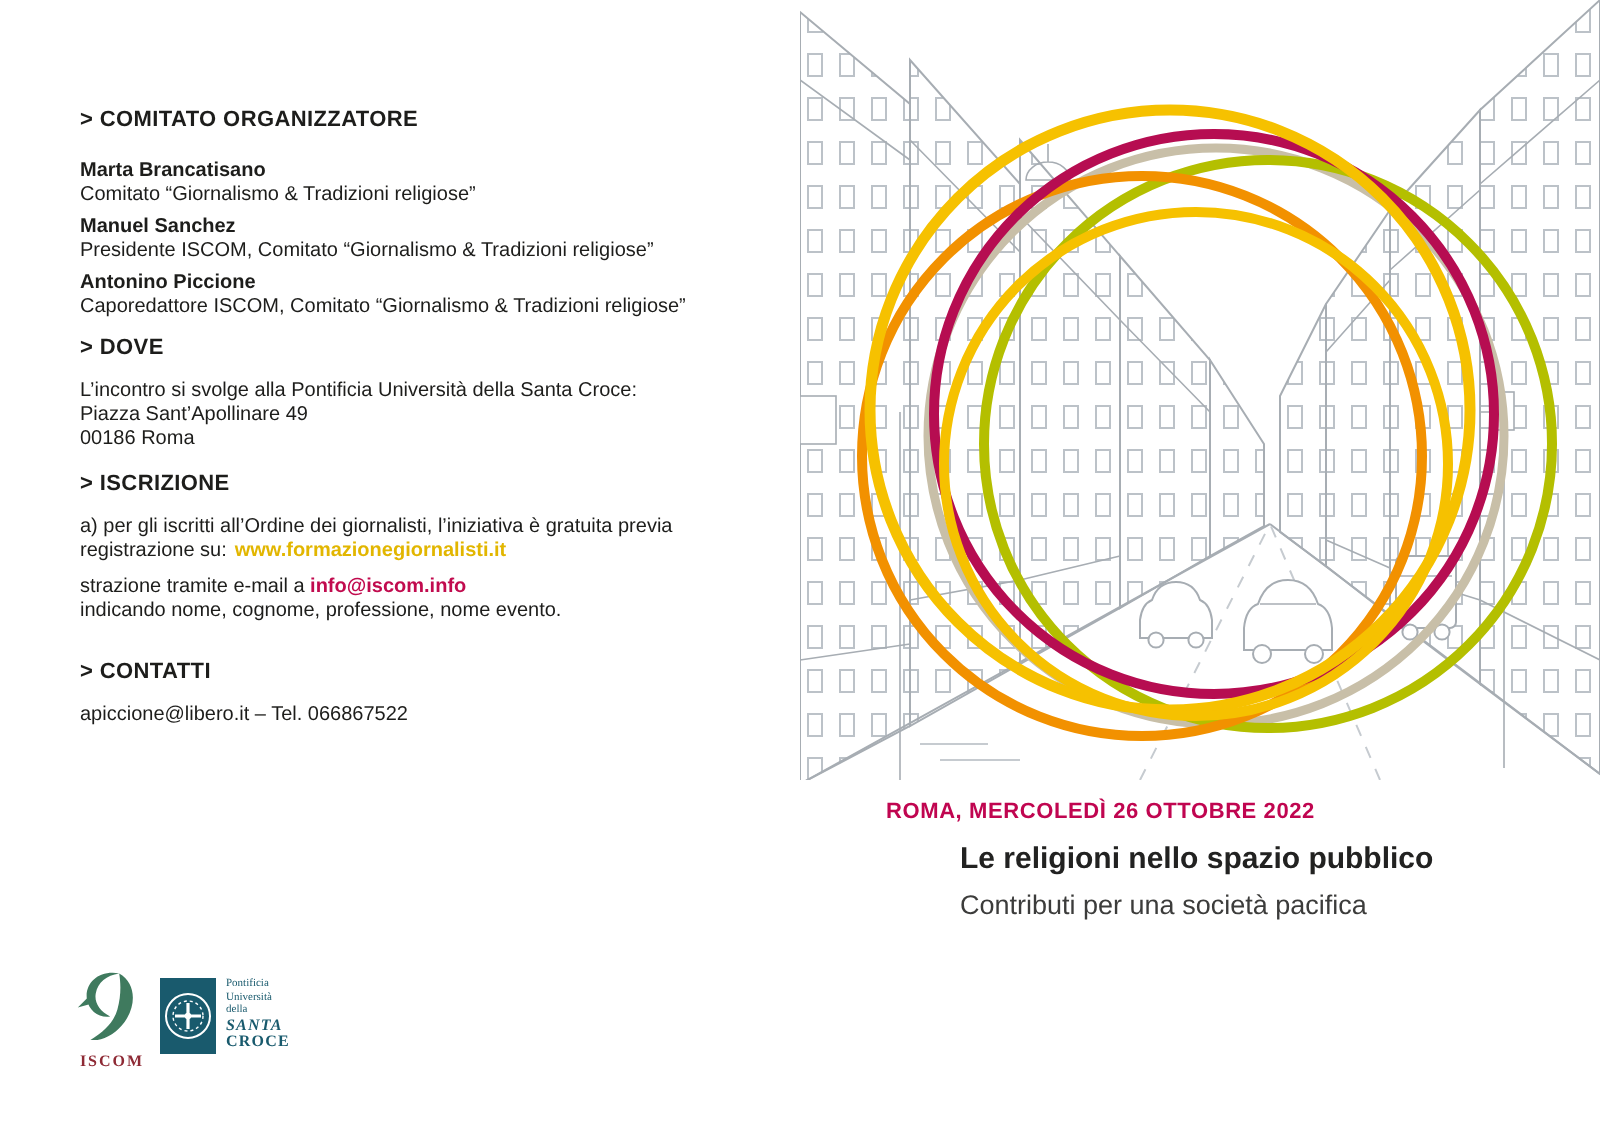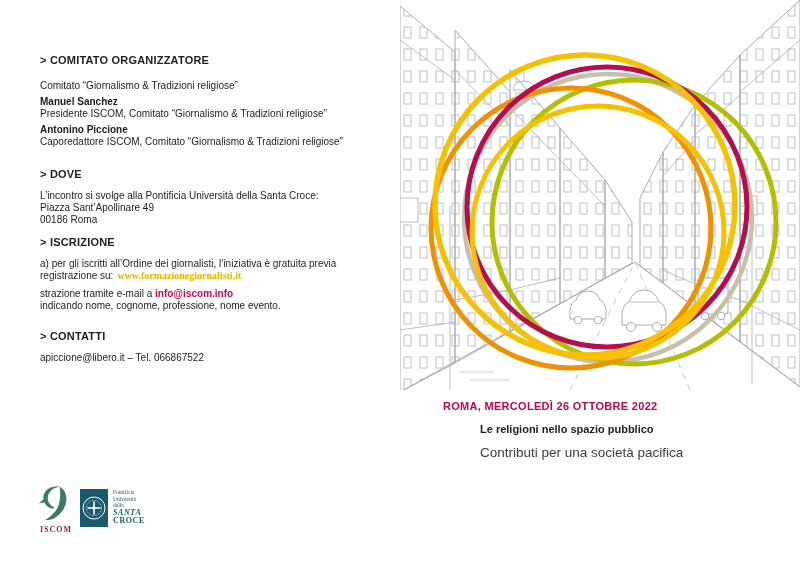--- a/index.html
+++ b/index.html
@@ -19,27 +19,27 @@
   }
   .people{margin-top:13px;}
   .person{margin-bottom:4px;}
   .person .name{font-weight:bold;font-size:10px;line-height:12px;white-space:nowrap;}
   .person .role{font-size:10px;line-height:12px;white-space:nowrap;}
   .body-lines{margin-top:9px;}
   .line{font-size:10px;line-height:12px;white-space:nowrap;}
   .para{margin-top:7px;}
   .para + .para{margin-top:6px;}
   a.lnk{text-decoration:none;font-weight:bold;}
-  .lnk-gap{margin-left:4px;font-family:Liberation Serif, serif;}
+  .lnk-gap{margin-left:4px;}
   
   .illus{position:absolute;left:400px;top:0;}
   
   .event-block{position:absolute;left:443px;top:399px;}
   .event-date{font-size:11px;font-weight:bold;letter-spacing:.3px;line-height:14px;}
-  .event-title{margin-left:37px;margin-top:6px;font-size:11px;font-weight:bold;color:#222221;line-height:21px;white-space:nowrap;}
+  .event-title{margin-left:37px;margin-top:6px;font-size:15px;font-weight:bold;color:#222221;line-height:21px;white-space:nowrap;}
   .event-subtitle{margin-left:37px;margin-top:4px;font-size:13.5px;color:#3c3c3b;line-height:17px;white-space:nowrap;}
   
   .logos{position:absolute;left:36px;top:484px;height:60px;}
   .iscom{position:absolute;left:0;top:0;width:40px;text-align:center;}
   .iscom-label{font-family:"Liberation Serif",serif;font-weight:bold;font-size:8px;letter-spacing:1px;margin-top:1px;}
   .usc{position:absolute;left:44px;top:5px;display:flex;align-items:flex-start;}
   .usc-seal{display:block;}
   .usc-text{margin-left:5px;font-family:"Liberation Serif",serif;line-height:1;}
   .usc-small{font-size:5.5px;line-height:6.5px;}
   .usc-big{font-size:8px;font-weight:bold;letter-spacing:.6px;line-height:8.5px;}
@@ -116,20 +116,21 @@
       <circle cx="207" cy="207" r="140" stroke-width="5" stroke="#b60d51"></circle>
       <circle cx="185" cy="205" r="150" stroke-width="5.5" stroke="#f6c100"></circle>
       <circle cx="198" cy="232" r="126" stroke-width="5" stroke="#f6c100"></circle>
     </g>
   </svg>
 
   <div class="sec sec-comitato">
     <h3>&gt; COMITATO ORGANIZZATORE</h3>
     <div class="people">
       <div class="person">
+        <div class="name">Marta Brancatisano</div>
         <div class="role">Comitato “Giornalismo &amp; Tradizioni religiose”</div>
       </div>
       <div class="person">
         <div class="name">Manuel Sanchez</div>
         <div class="role">Presidente ISCOM, Comitato “Giornalismo &amp; Tradizioni religiose”</div>
       </div>
       <div class="person">
         <div class="name">Antonino Piccione</div>
         <div class="role">Caporedattore ISCOM, Comitato “Giornalismo &amp; Tradizioni religiose”</div>
       </div>

